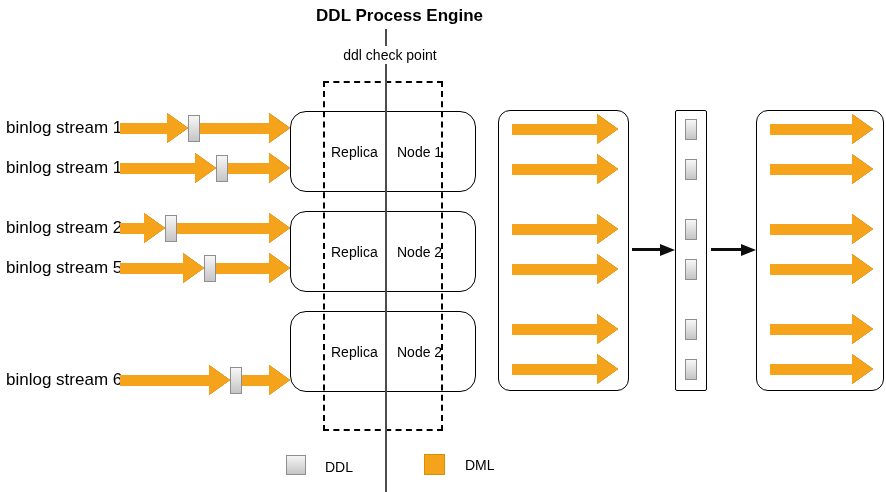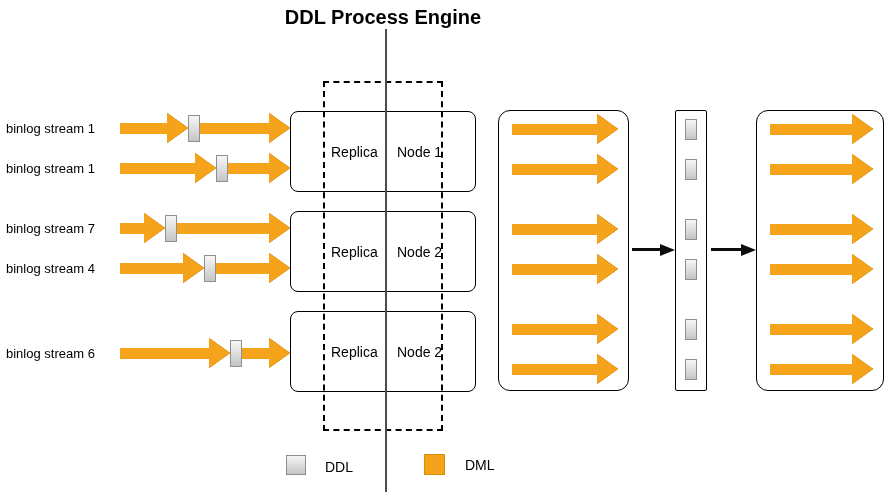--- a/index.html
+++ b/index.html
@@ -4,21 +4,21 @@
 <style>
   html,body { margin:0; padding:0; background:#fff; }
   .canvas {
     position:relative; width:886px; height:492px; background:#ffffff;
     font-family:"Liberation Sans", sans-serif; color:#000; overflow:hidden;
   }
 
   
   .title {
     position:absolute; left:283px; top:6px; width:200px;
-    text-align:center; font-size:20px; font-weight:bold;
+    text-align:right; font-size:17px; font-weight:bold;
   }
   .vline {
     position:absolute; left:385px; top:29px; width:1.5px; height:463px;
     background:#4d4d4d; z-index:5;
   }
   .checkpoint-label {
     position:absolute; left:330px; top:46px; width:120px; text-align:center;
     font-size:14px; background:#fff; z-index:6; padding:1px 0;
   }
   .dashed-rect {
@@ -41,35 +41,35 @@
   
   .ddlbox {
     flex:none; width:12px; height:27px; box-sizing:border-box;
     background:linear-gradient(#f7f7f7,#c5c5c5); border:1px solid #8f8f8f;
   }
 
   
   .stream { position:absolute; left:0; width:300px; height:30px; z-index:3; }
   .slabel {
     position:absolute; left:6px; top:50%; transform:translateY(-50%);
-    font-size:13px; white-space:nowrap;
+    font-size:17px; white-space:nowrap;
   }
   .sarrows {
     position:absolute; left:120px; width:170px; height:30px;
     display:flex; align-items:center;
   }
-  .s1{top:113px}.s2{top:153px}.s3{top:213px}.s4{top:253px}.s5{top:313px}.s6{top:338px}
+  .s1{top:113px}.s2{top:153px}.s3{top:213px}.s4{top:253px}.s5{top:313px}.s6{top:365px}
   .s1 .a1{width:68px}.s2 .a1{width:96px}.s3 .a1{width:45px}
   .s4 .a1{width:84px}.s5 .a1{width:57px}.s6 .a1{width:110px}
   .a2{ flex:1; }
 
   
   .node {
     position:absolute; left:290px; width:186px; height:81px; box-sizing:border-box;
-    border:1px solid #000; border-radius:8px; background:#fff; z-index:3;
+    border:1px solid #000; border-radius:16px; background:#fff; z-index:3;
     font-size:14px;
   }
   .node .replica { position:absolute; left:40px; top:50%; transform:translateY(-50%); white-space:nowrap; }
   .node .nodename { position:absolute; left:106px; top:50%; transform:translateY(-50%); white-space:nowrap; }
   .n1{top:111px}.n2{top:211px}.n3{top:311px}
 
   
   .bigrect {
     position:absolute; top:110px; height:281px; box-sizing:border-box;
     border:1px solid #000; border-radius:12px; background:#fff;
@@ -112,20 +112,21 @@
   }
   .lbl-dml { position:absolute; left:465px; top:17px; font-size:14px; }
 </style>
 </head>
 <body>
 
 <div class="canvas">
 
   <div class="title">DDL Process Engine</div>
   <div class="vline"></div>
+  <div class="checkpoint-label">ddl check point</div>
   <div class="dashed-rect"></div>
 
   <div class="stream s1">
     <span class="slabel">binlog stream 1</span>
     <div class="sarrows">
       <div class="fatarrow a1">
           <div class="shaft"></div>
           <div class="tip"></div>
         </div>
       <div class="ddlbox"></div>
@@ -143,35 +144,35 @@
           <div class="tip"></div>
         </div>
       <div class="ddlbox"></div>
       <div class="fatarrow a2">
           <div class="shaft"></div>
           <div class="tip"></div>
         </div>
     </div>
   </div>
   <div class="stream s3">
-    <span class="slabel">binlog stream 7</span>
+    <span class="slabel">binlog stream 2</span>
     <div class="sarrows">
       <div class="fatarrow a1">
           <div class="shaft"></div>
           <div class="tip"></div>
         </div>
       <div class="ddlbox"></div>
       <div class="fatarrow a2">
           <div class="shaft"></div>
           <div class="tip"></div>
         </div>
     </div>
   </div>
   <div class="stream s4">
-    <span class="slabel">binlog stream 4</span>
+    <span class="slabel">binlog stream 5</span>
     <div class="sarrows">
       <div class="fatarrow a1">
           <div class="shaft"></div>
           <div class="tip"></div>
         </div>
       <div class="ddlbox"></div>
       <div class="fatarrow a2">
           <div class="shaft"></div>
           <div class="tip"></div>
         </div>

